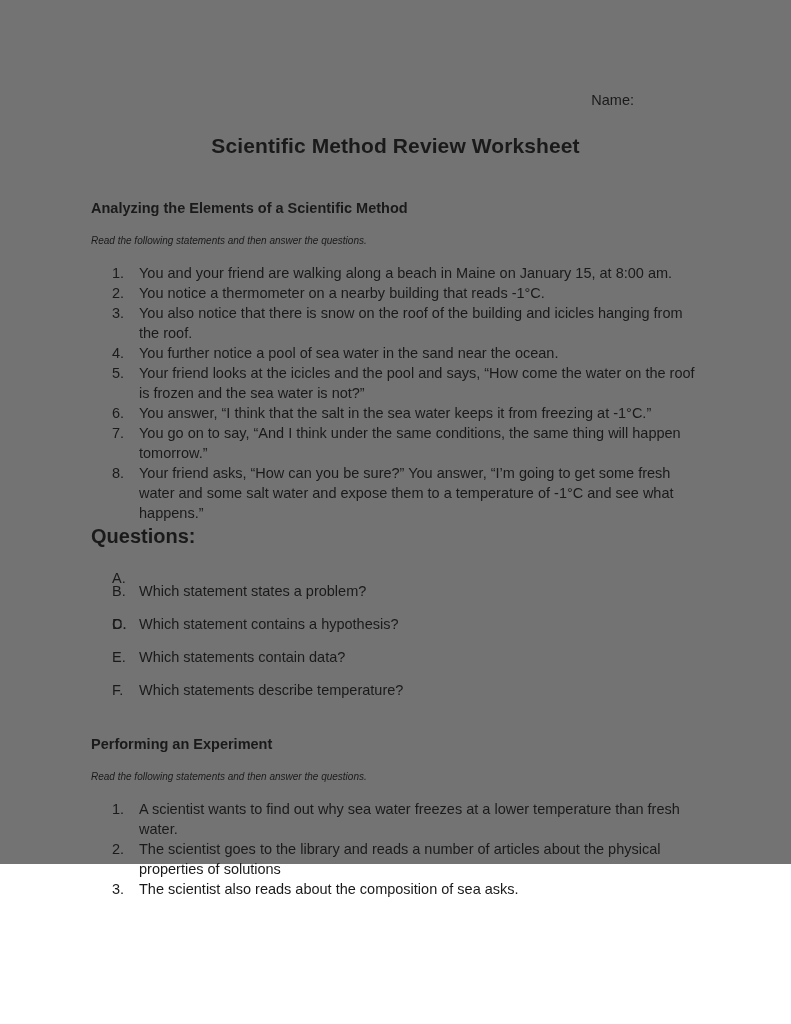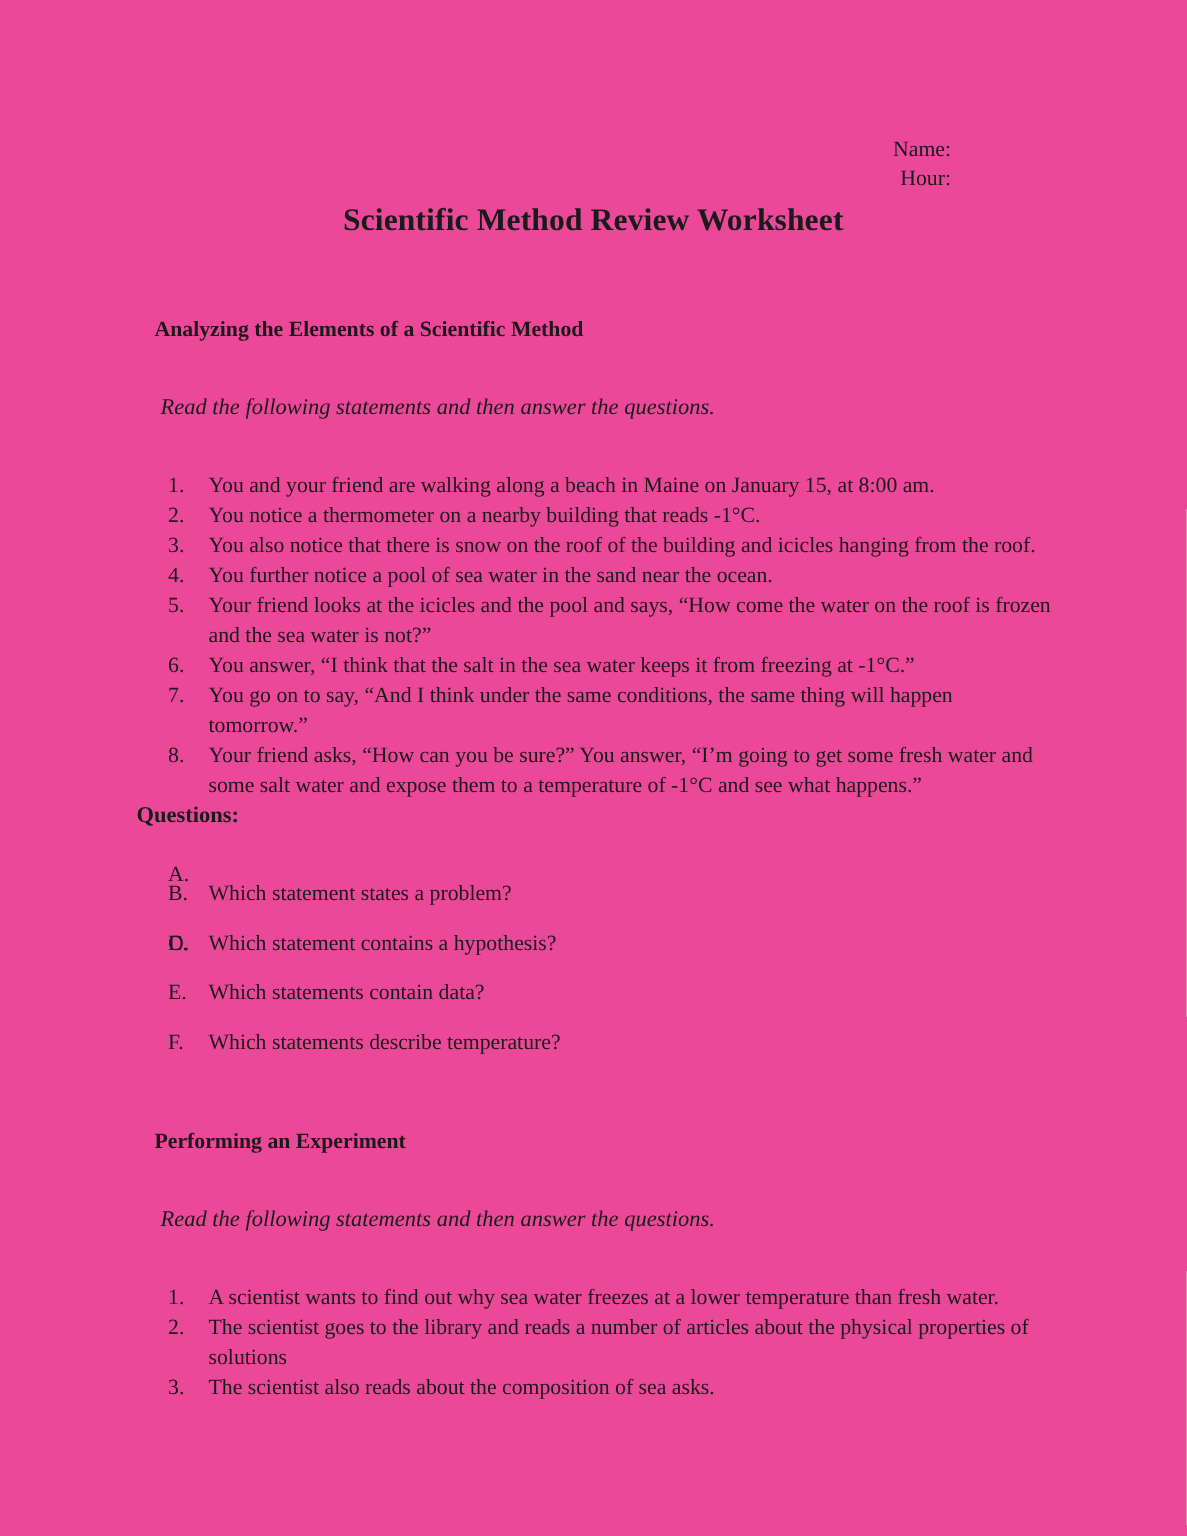--- a/index.html
+++ b/index.html
@@ -11,23 +11,22 @@
     width: 791px;
     height: 1024px;
     font-family: "Liberation Sans", sans-serif;
     color: #1a1a1a;
     position: relative;
     overflow: hidden;
   }
   .page {
     position: relative;
     width: 791px;
-    height: 1024px;
-    background: #ec4899;
-    font-family: Liberation Serif, serif;
+    height: 864px;
+    background: #737373;
   }
   
   .namehour {
     position: absolute;
     top: 91px;
     left: 0;
     width: 634px;
     text-align: right;
     font-size: 14.5px;
     line-height: 19px;
@@ -49,30 +48,30 @@
   
   .content {
     position: absolute;
     top: 200px;
     left: 91px;
     width: 612px;
   }
   .section-heading {
     font-size: 14.5px;
     font-weight: bold;
-    margin: 12px;
+    margin: 0;
   }
   .instruction {
-    font-size: 15px;
+    font-size: 10px;
     font-style: italic;
-    margin: 16px;
+    margin: 0;
     padding-top: 19px;
   }
   .questions-label {
-    font-size: 15px;
+    font-size: 20px;
     font-weight: bold;
     margin: 0;
     padding-top: 2px;
   }
 
   
   ol.num-list {
     list-style: none;
     margin: 0;
     padding: 0;
@@ -119,21 +118,20 @@
   .section-gap { height: 36px; }
   .text { display: inline; text-align: center; }
 </style>
 </head>
 <body>
 
 <div class="page">
 
   <div class="namehour">
     <div>Name:</div>
-    <div>Hour:</div>
   </div>
 
   <div class="doc-title">Scientific Method Review Worksheet</div>
 
   <div class="content">
 
     <p class="section-heading">Analyzing the Elements of a Scientific Method</p>
     <p class="instruction">Read the following statements and then answer the questions.</p>
 
     <ol class="num-list">

